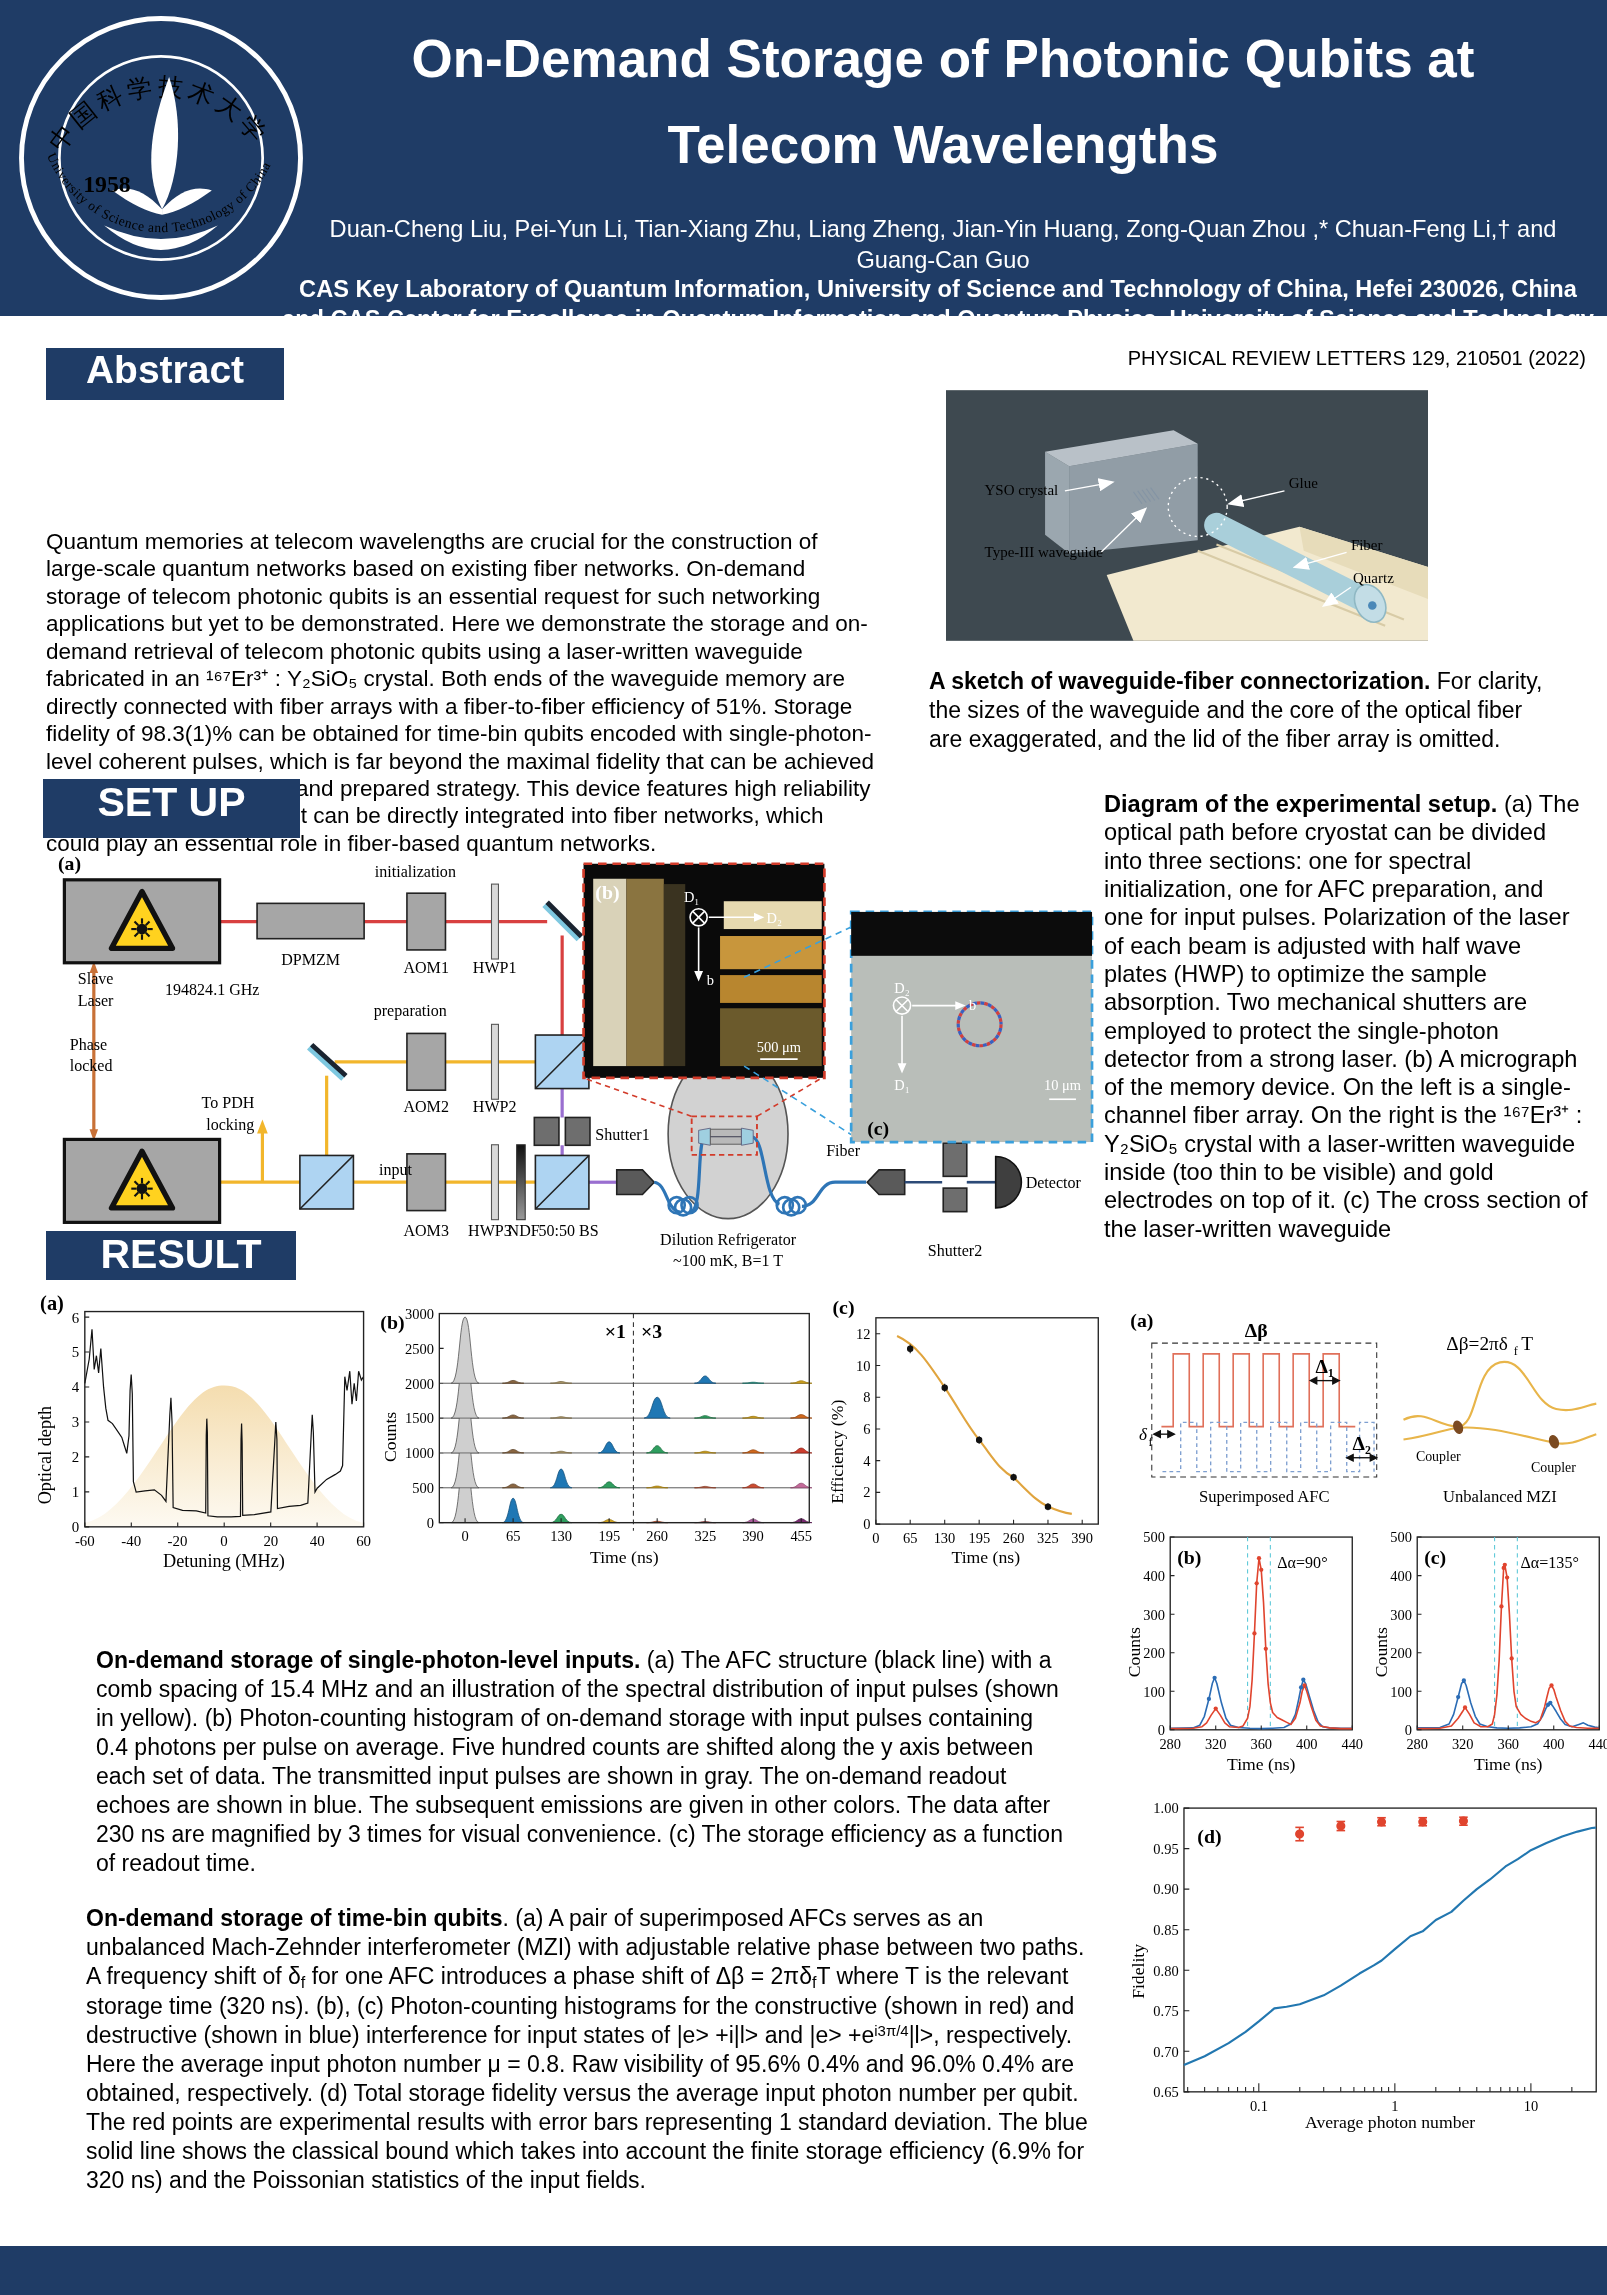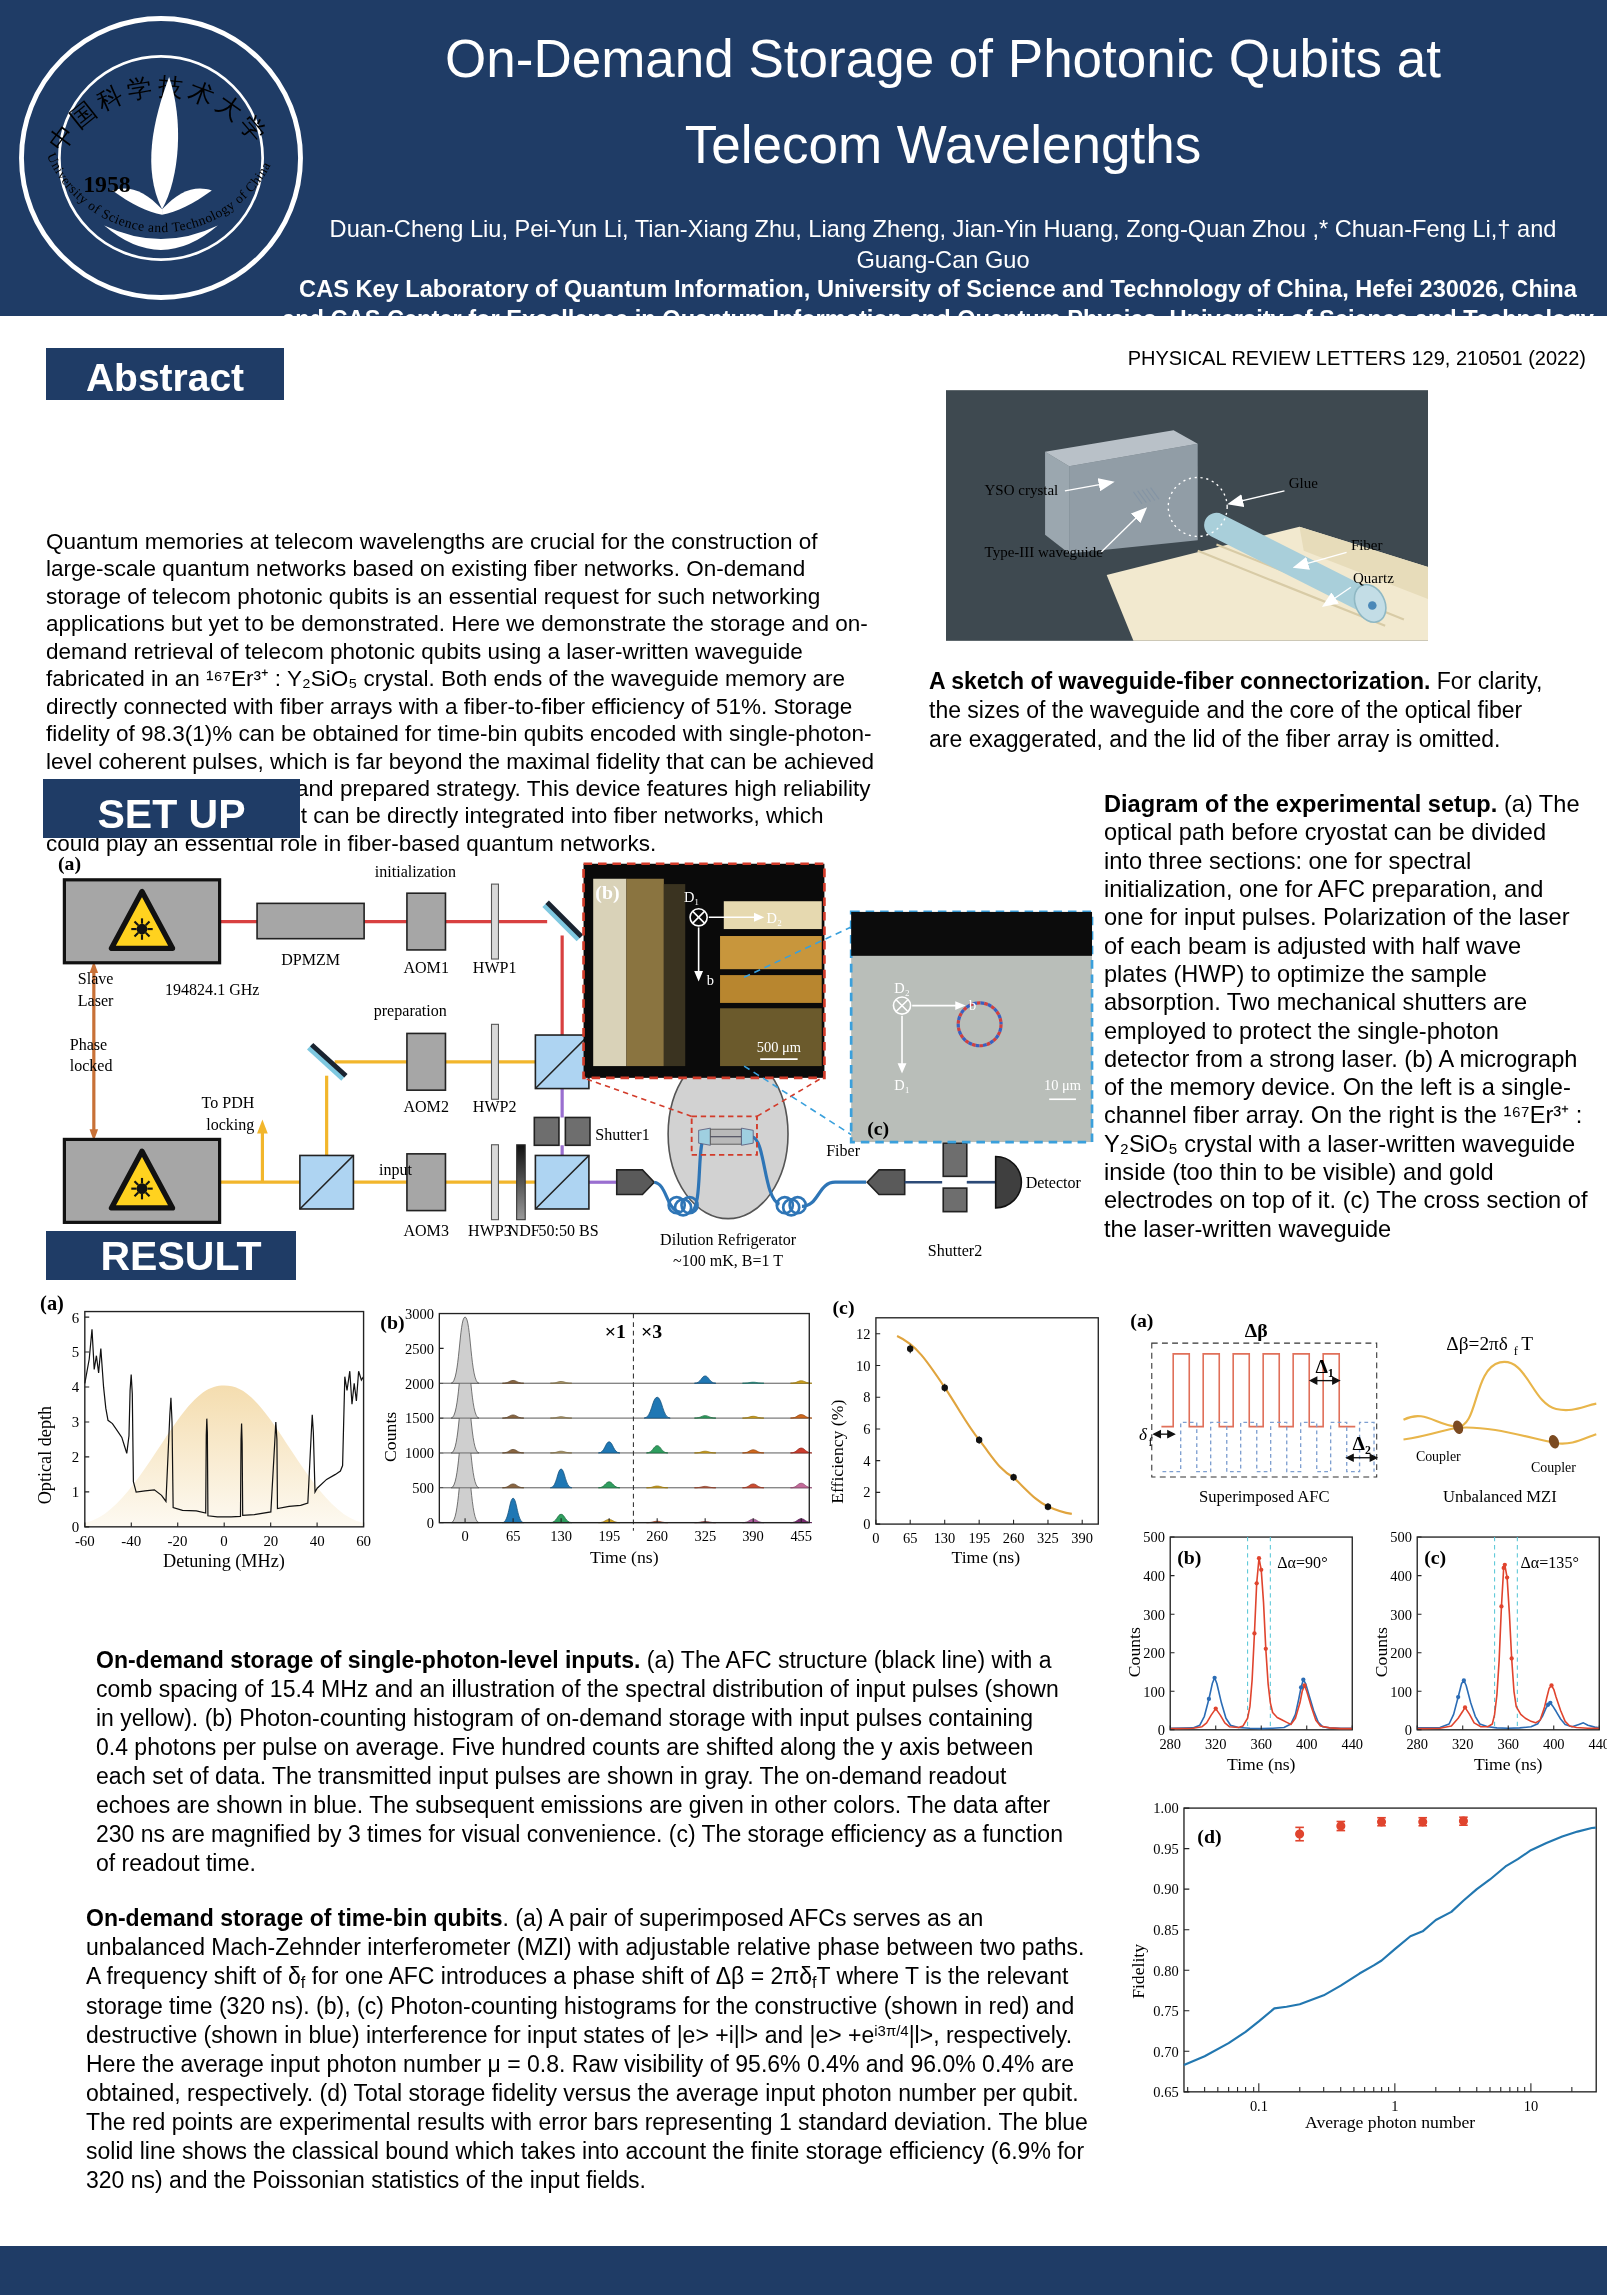--- a/index.html
+++ b/index.html
@@ -1,24 +1,24 @@
 <!DOCTYPE html>
 <html style="font-size:8.6px"><head>
 <meta charset="utf-8">
 <style>
   html,body{margin:0;padding:0;background:#888;}
   #poster{position:relative;width:1607px;height:2295px;background:#ffffff;font-family:"Liberation Sans",sans-serif;overflow:hidden;}
   .abs{position:absolute;}
   .navy{background:#1f3c66;}
   .header{left:0;top:0;width:1607px;height:316px;color:#fff;}
-  .h-title{left:300px;top:16px;width:1286px;text-align:center;font-size:53px;line-height:1.62;font-weight:400;color:#fff;}
+  .h-title{left:300px;top:16px;width:1286px;text-align:center;font-size:53px;line-height:1.62;font-weight:700;color:#fff;}
   .h-authors{left:300px;top:214px;width:1286px;text-align:center;font-size:23.6px;line-height:1.32;color:#fff;}
   .header-inner{position:absolute;left:0;top:0;width:100%;height:100%;}
   .journal{left:911px;top:347px;width:675px;text-align:right;font-size:20px;color:#000;}
-  .sec-head{color:#fff;font-weight:bold;display:flex;align-items:flex-end;justify-content:center;}
+  .sec-head{color:#fff;font-weight:bold;display:flex;align-items:flex-start;justify-content:center;}
   .body-text{font-size:22.5px;line-height:1.22;color:#000;}
   .cap-text{font-size:23px;line-height:1.26;color:#000;}
   .desc-text{font-size:23.6px;line-height:1.2;color:#000;}
   .sup{font-size:65%;vertical-align:0.45em;}
   .sub{font-size:70%;vertical-align:-0.25em;}
   svg text{font-family:"Liberation Serif","DejaVu Serif",serif;fill:#000;}
   .tk{font-size:27px;}
   .tke{font-size:27px;text-anchor:end;}
   .tkm{font-size:27px;text-anchor:middle;}
   .axl{font-size:33px;text-anchor:middle;}

